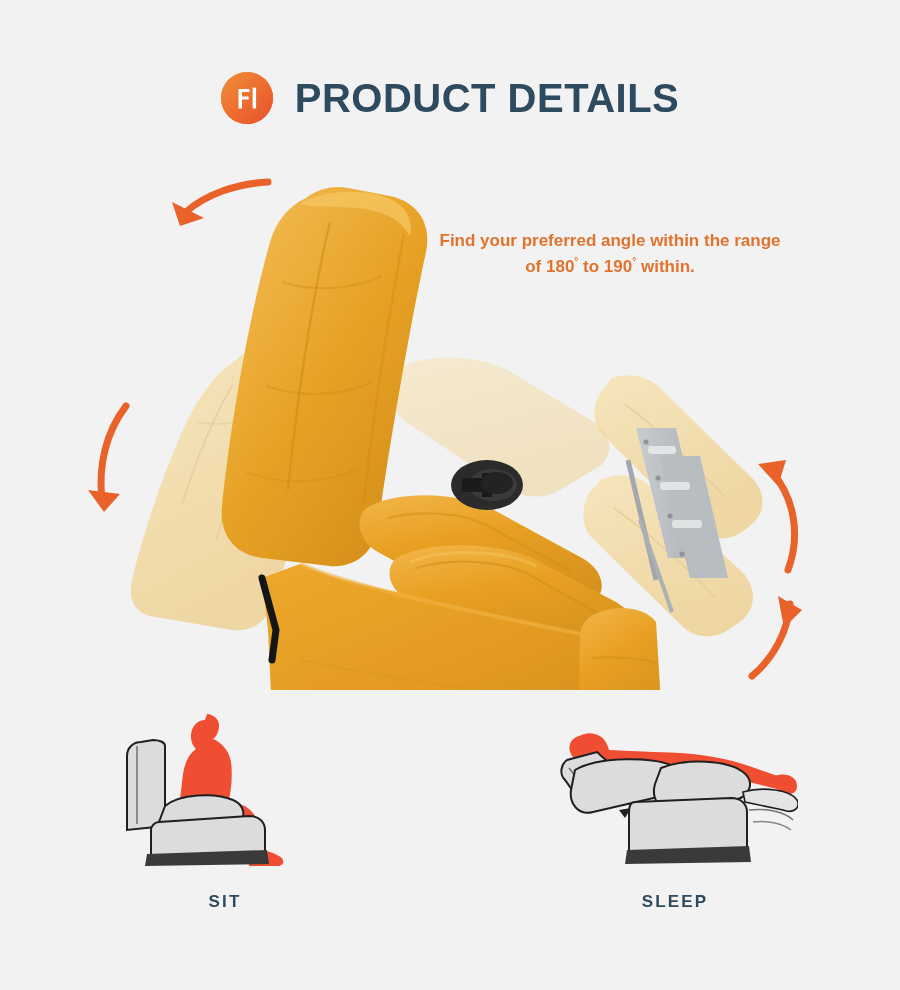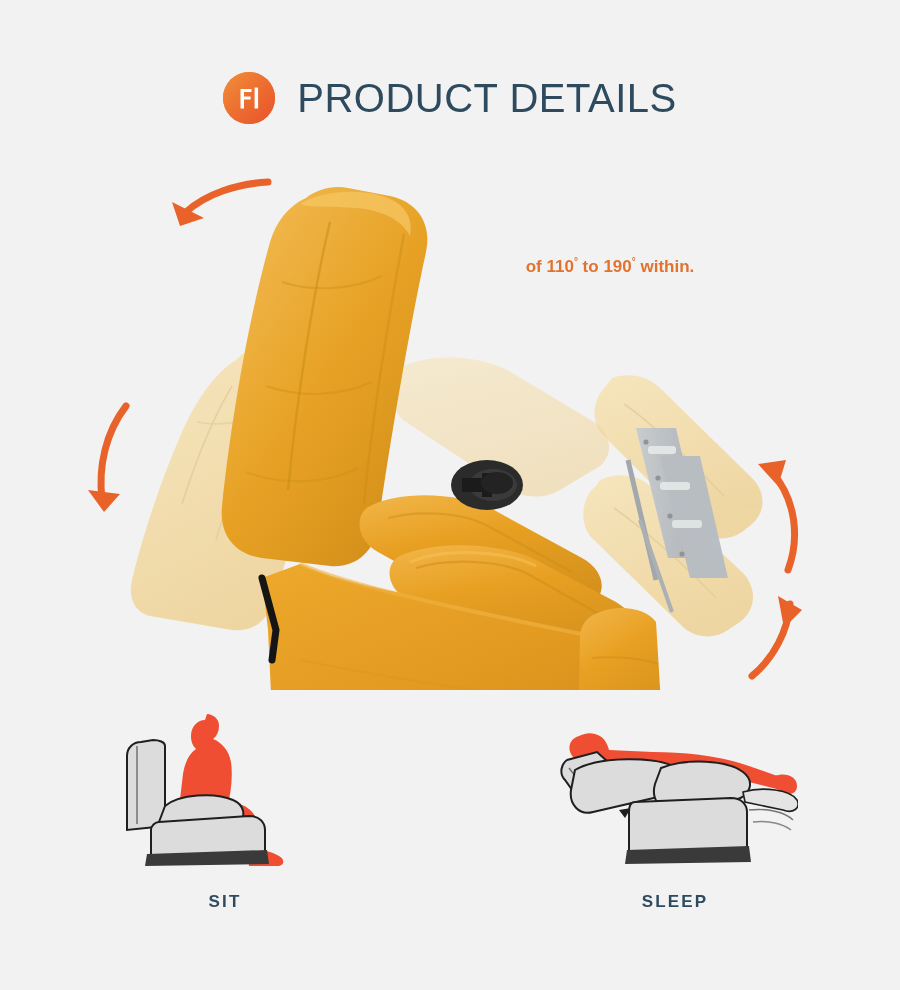--- a/index.html
+++ b/index.html
@@ -32,21 +32,21 @@
     height: 52px;
     border-radius: 50%;
     background: linear-gradient(140deg, #f0903a 0%, #ed7130 42%, #e8512c 100%);
     position: relative;
     flex-shrink: 0;
   }
   .brand-logo svg { display: block; width: 100%; height: 100%; }
 
   .page-title {
     font-size: 40px;
-    font-weight: normal;
+    font-weight: bold;
     color: #2e4a5e;
     letter-spacing: 0.5px;
     line-height: 1;
     white-space: nowrap;
   }
 
   
   .angle-note {
     position: absolute;
     top: 228px;
@@ -119,22 +119,22 @@
 
       <path d="M17.5 36.5 L17.5 17.0 L28.5 17.0 L28.5 20.0 L21.0 20.0 L21.0 24.6 L27.6 24.6 L27.6 27.6 L21.0 27.6 L21.0 36.5 Z" fill="#ffffff"></path>
 
       <path d="M31.6 15.6 L35.1 15.6 L35.1 36.5 L31.6 36.5 Z" fill="#ffffff"></path>
     </svg>
   </div>
   <div class="page-title">PRODUCT DETAILS</div>
 </div>
 
 <div class="angle-note">
-  <br>
-  <span>of 110</span><span class="deg">°</span><span> to 190</span><span class="deg">°</span><span> within.</span>
+  <span>Find your preferred angle within the range</span><br>
+  <span>of 180</span><span class="deg">°</span><span> to 190</span><span class="deg">°</span><span> within.</span>
 </div>
 
 <div class="chair-stage">
   <svg viewBox="0 0 900 530" aria-hidden="true">
     <defs>
       <linearGradient id="fabMain" x1="0" y1="0" x2="0.35" y2="1">
         <stop offset="0%" stop-color="#f2b64a"></stop>
         <stop offset="40%" stop-color="#e8a022"></stop>
         <stop offset="100%" stop-color="#d28f1c"></stop>
       </linearGradient>

